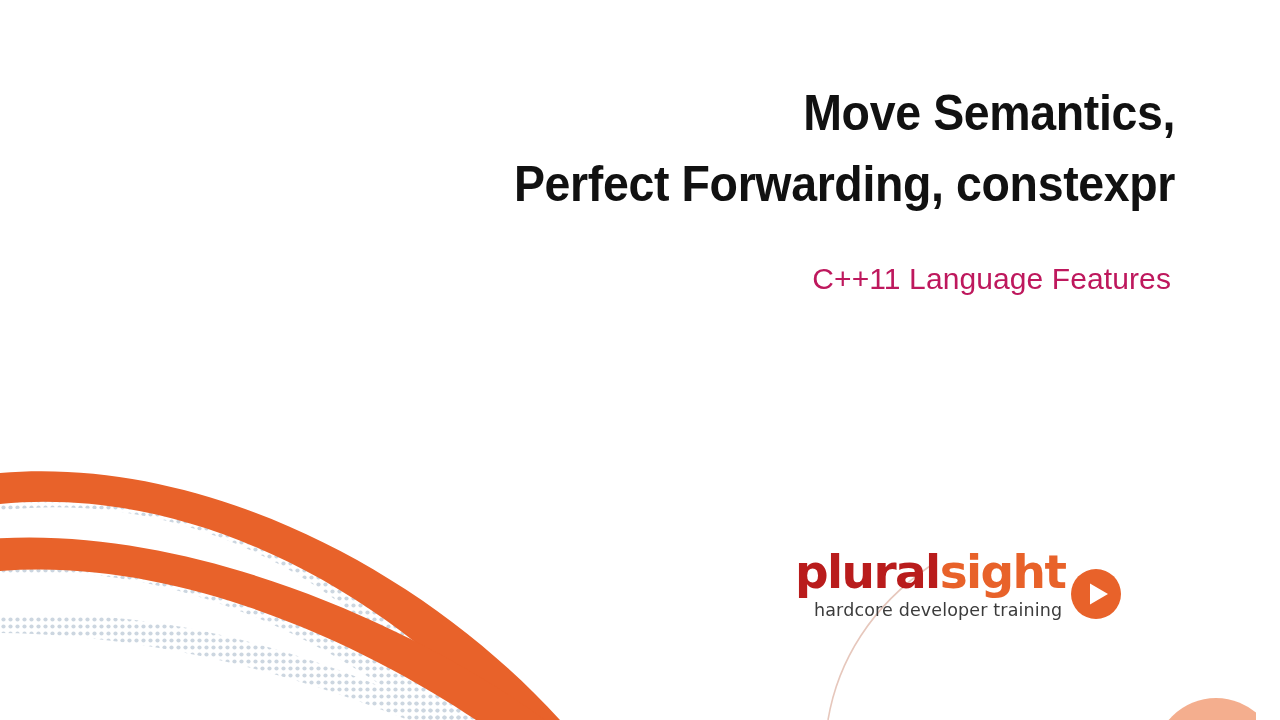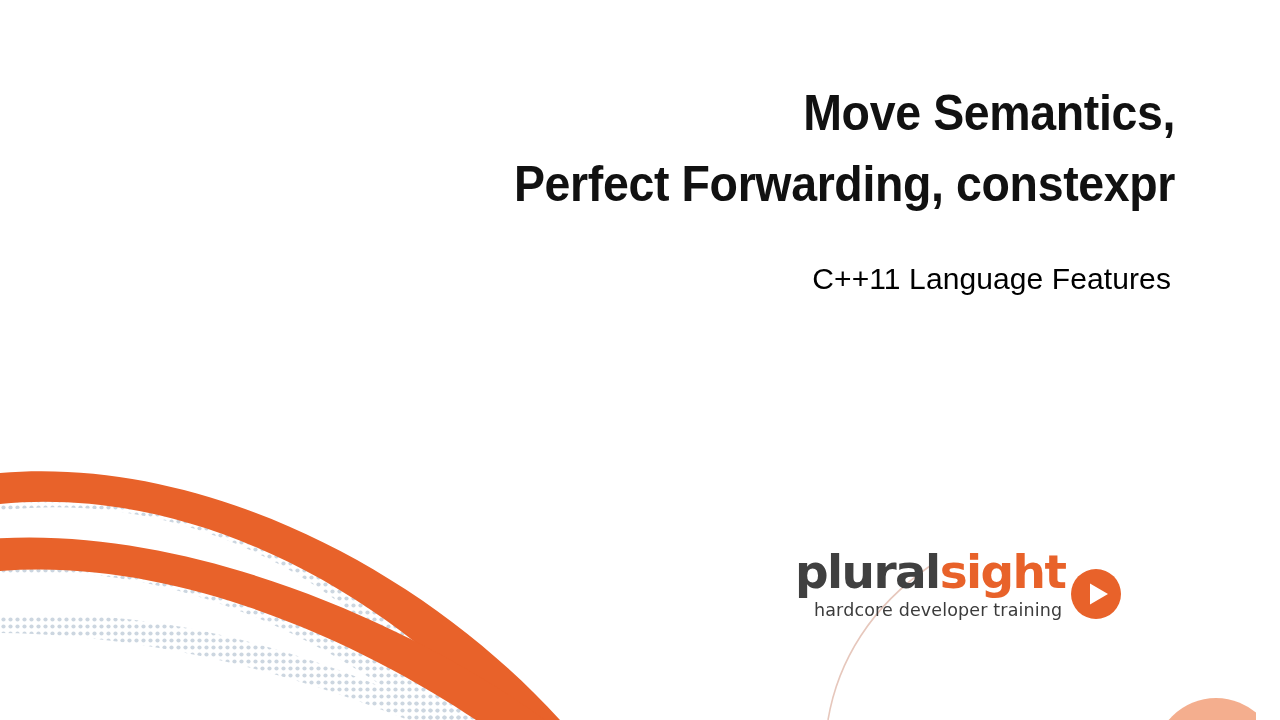--- a/index.html
+++ b/index.html
@@ -46,21 +46,21 @@
     line-height: 1.42;
     letter-spacing: -0.4px;
     white-space: pre-line;
     transform: scaleX(0.93);
     transform-origin: right center;
   }
   #slide-subtitle {
     margin: 0;
     padding-top: 42px;
     padding-right: 4px;
-    color: #000000;
+    color: #be185d;
     font-family: "Liberation Sans", sans-serif;
     font-weight: normal;
     font-size: 30px;
     line-height: 1.1;
     letter-spacing: 0.1px;
   }
 
   
   #brand-logo {
     position: absolute;
@@ -73,21 +73,21 @@
     position: absolute;
     left: 0;
     top: 0;
     font-family: "DejaVu Sans", sans-serif;
     font-weight: bold;
     font-size: 47px;
     letter-spacing: -1.6px;
     line-height: 1;
     white-space: nowrap;
   }
-  #logo-wordmark .w-dark { color: #404040; }
+  #logo-wordmark .w-dark { color: #b91c1c; }
   #logo-wordmark .w-orange { color: #e8622a; }
   #logo-tagline {
     position: absolute;
     left: 19px;
     top: 52px;
     font-family: "DejaVu Sans", sans-serif;
     font-weight: normal;
     font-size: 17.5px;
     letter-spacing: 0.15px;
     color: #3b3b3b;

